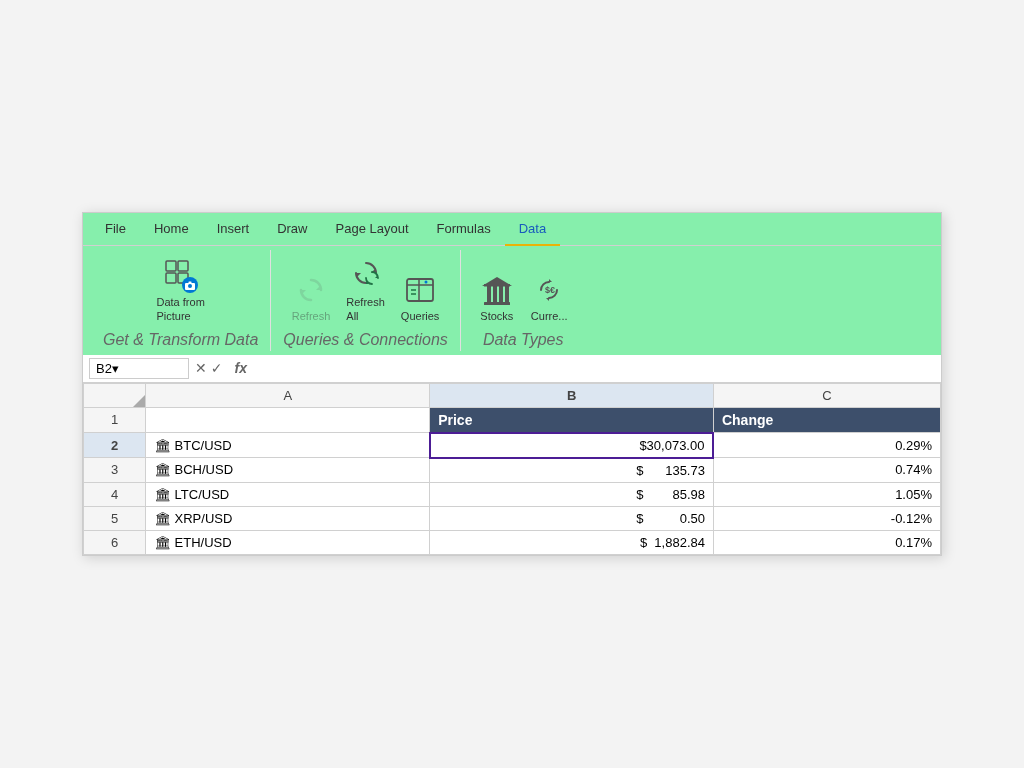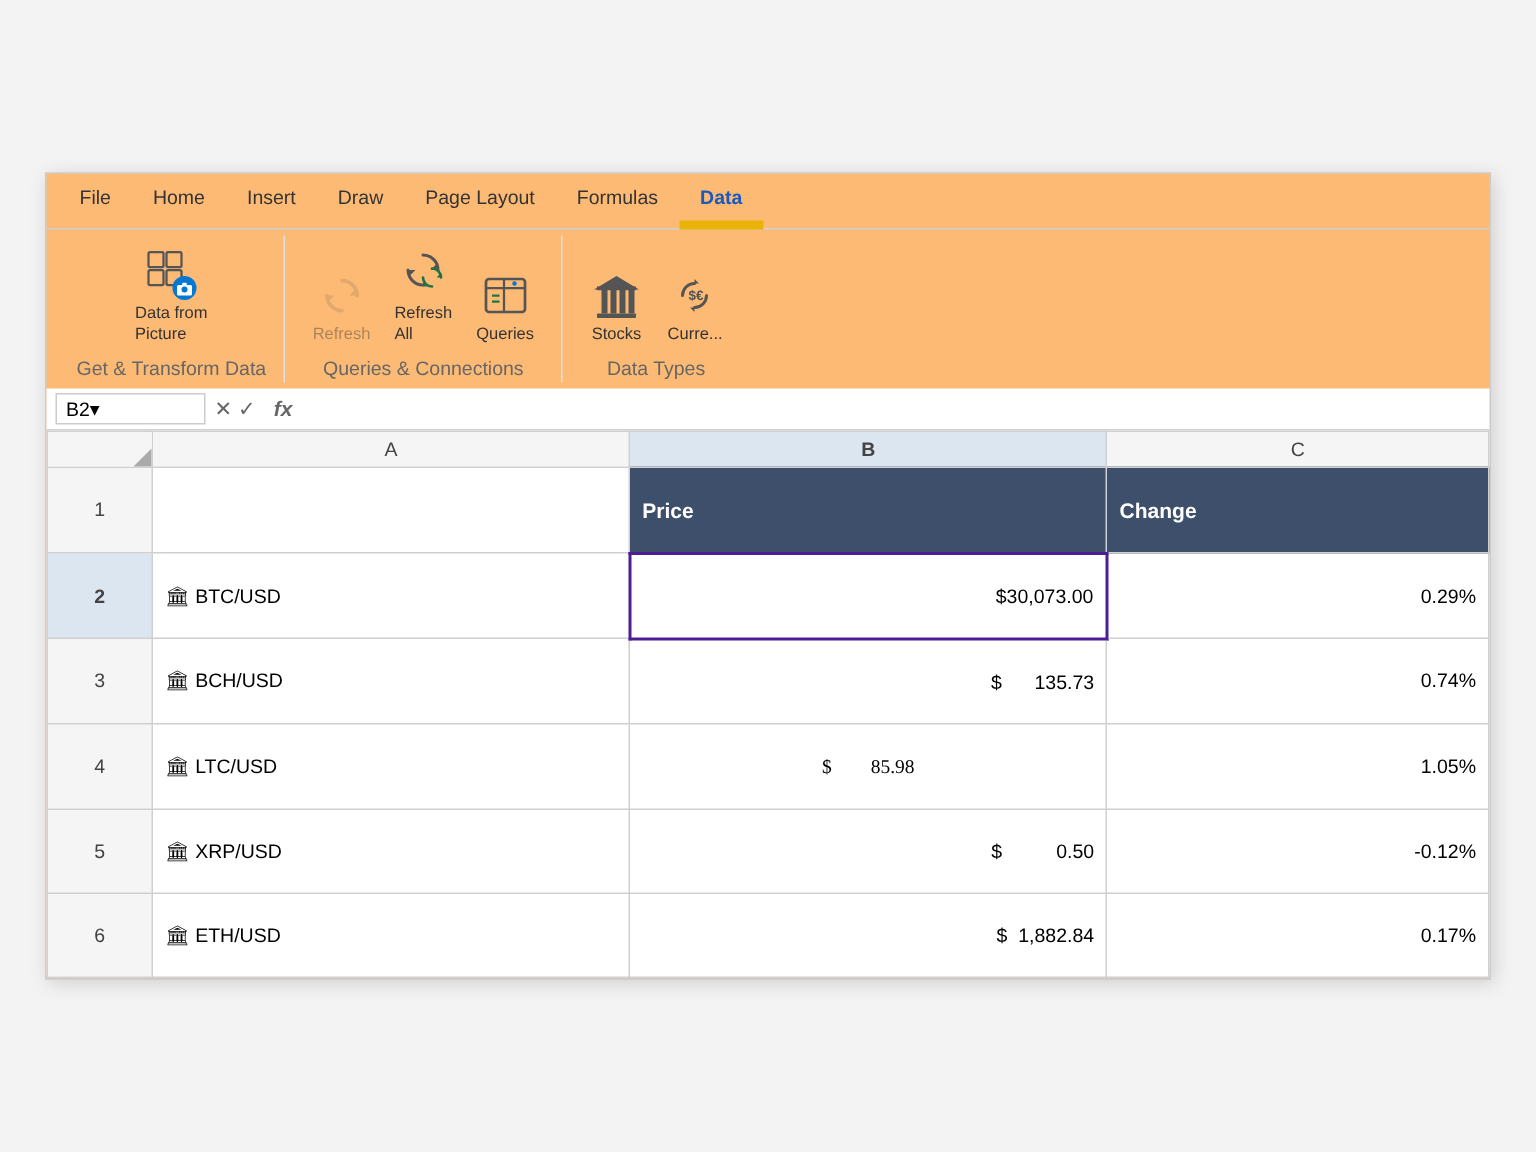--- a/index.html
+++ b/index.html
@@ -8,45 +8,45 @@
       background: #f3f3f3;
       display: flex;
       justify-content: center;
       align-items: center;
       width: 1024px;
       height: 768px;
       overflow: hidden;
     }
 
     .excel-window {
-      background: #fdba74;
+      background: #86efac;
       border: 1px solid #ccc;
-      width: 964px;
+      width: 860px;
       box-shadow: 2px 2px 12px rgba(0,0,0,0.15);
     }
 
     .ribbon-tabs {
       display: flex;
       border-bottom: 1px solid #d0d0d0;
       padding: 0 8px;
     }
 
     .ribbon-tab {
       padding: 8px 14px;
       font-size: 13px;
       color: #333;
       cursor: pointer;
       border-bottom: 2px solid transparent;
       margin-bottom: -1px;
     }
 
     .ribbon-tab.active {
       color: #185abd;
-      border-bottom: 6px solid #eab308;
-      font-weight: 700;
+      border-bottom: 2px solid #eab308;
+      font-weight: 400;
     }
 
     .ribbon-content {
       display: flex;
       align-items: stretch;
       padding: 4px 8px;
     }
 
     .ribbon-group {
       display: flex;
@@ -95,24 +95,25 @@
     }
 
     .ribbon-btn.disabled .btn-icon {
       opacity: 0.4;
     }
     .ribbon-btn.disabled .btn-label {
       opacity: 0.4;
     }
 
     .ribbon-group-label {
-      font-size: 13px;
+      font-size: 16px;
       color: #666;
       margin-top: 4px;
       text-align: center;
+      font-style: italic;
     }
 
     
     .formula-bar {
       display: flex;
       align-items: center;
       border-bottom: 1px solid #d0d0d0;
       padding: 3px 6px;
       gap: 6px;
       background: white;
@@ -209,21 +210,21 @@
       right: 0;
       width: 0;
       height: 0;
       border-style: solid;
       border-width: 0 0 12px 12px;
       border-color: transparent transparent #aaa transparent;
     }
 
     td.cell {
       border: 1px solid #d0d0d0;
-      padding: 20px 8px;
+      padding: 4px 8px;
       font-size: 13px;
       white-space: nowrap;
       min-width: 100px;
     }
 
     td.cell.header-cell {
       background: #3d4f6b;
       color: white;
       font-weight: 600;
       font-size: 14px;
@@ -433,21 +434,21 @@
           </td>
           <td class="cell price" style="text-align:right;">$&nbsp;&nbsp;&nbsp;&nbsp;&nbsp;&nbsp;135.73</td>
           <td class="cell change">0.74%</td>
         </tr>
 
         <tr>
           <td class="row-header">4</td>
           <td class="cell ticker">
             <span>🏛</span> LTC/USD
           </td>
-          <td class="cell price" style="text-align:center;font-family:Liberation Serif, serif;">$&nbsp;&nbsp;&nbsp;&nbsp;&nbsp;&nbsp;&nbsp;&nbsp;85.98</td>
+          <td class="cell price" style="text-align:right;">$&nbsp;&nbsp;&nbsp;&nbsp;&nbsp;&nbsp;&nbsp;&nbsp;85.98</td>
           <td class="cell change">1.05%</td>
         </tr>
 
         <tr>
           <td class="row-header">5</td>
           <td class="cell ticker">
             <span>🏛</span> XRP/USD
           </td>
           <td class="cell price" style="text-align:right;">$&nbsp;&nbsp;&nbsp;&nbsp;&nbsp;&nbsp;&nbsp;&nbsp;&nbsp;&nbsp;0.50</td>
           <td class="cell change">-0.12%</td>

